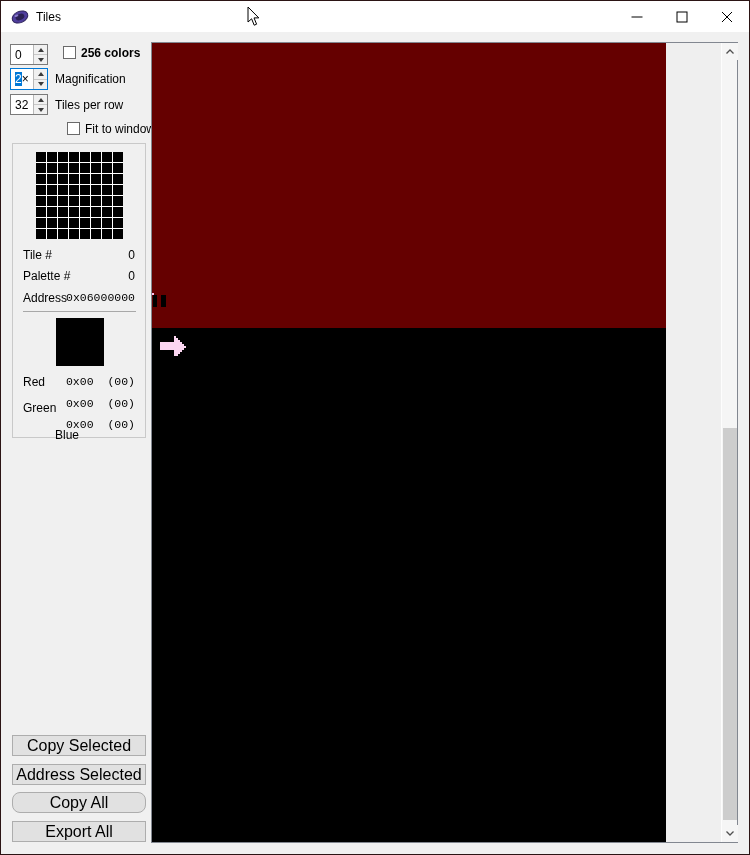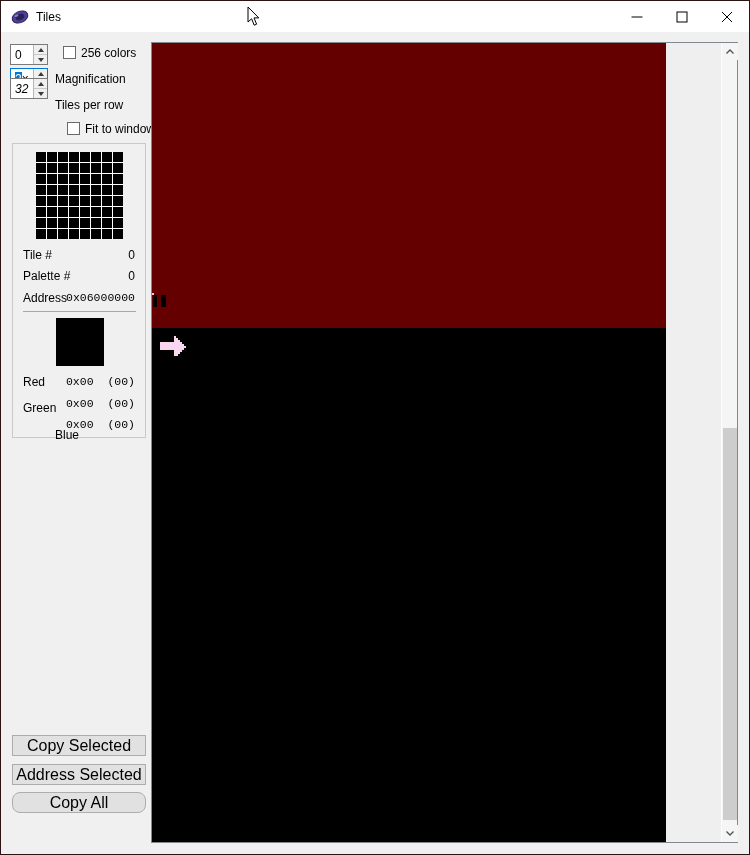--- a/index.html
+++ b/index.html
@@ -96,36 +96,36 @@
     <div class="btns">
       <div class="sb">
           <div class="tri-up"></div>
         </div>
       <div class="sb">
           <div class="tri-dn"></div>
         </div>
     </div>
   </div>
   <div class="checkbox" style="left:63px; top:46px;"></div>
-  <span class="lbl" style="left:81px; top:46px;">256 colors</span>
+  <span class="lbl" style="left:81px; top:46px;font-weight:bold;">256 colors</span>
 
   <div class="spin focused" style="left:10px; top:68px; height:22px;">
     <span class="val"><span class="sel">2</span><span>×</span></span>
     <div class="btns">
       <div class="sb">
           <div class="tri-up"></div>
         </div>
       <div class="sb">
           <div class="tri-dn"></div>
         </div>
     </div>
   </div>
   <span class="lbl" style="left:55px; top:72px;">Magnification</span>
 
-  <div class="spin" style="left:10px; top:78px;font-style:italic;">
+  <div class="spin" style="left:10px; top:94px;">
     <span class="val">32</span>
     <div class="btns">
       <div class="sb">
           <div class="tri-up"></div>
         </div>
       <div class="sb">
           <div class="tri-dn"></div>
         </div>
     </div>
   </div>
@@ -221,20 +221,21 @@
     <span class="info-row-label" style="top:257px;">Green</span>
     <span class="info-row-value mono" style="top:253px;"><span>0x00</span>&nbsp;&nbsp;<span>(00)</span></span>
 
     <span class="info-row-label" style="top:284px;margin-left:32px;">Blue</span>
     <span class="info-row-value mono" style="top:274px;"><span>0x00</span>&nbsp;&nbsp;<span>(00)</span></span>
   </div>
 
   <div class="action-btn" style="top:735px;">Copy Selected</div>
   <div class="action-btn" style="top:764px;">Address Selected</div>
   <div class="action-btn" style="top:792px;border-radius:8px;">Copy All</div>
+  <div class="action-btn" style="top:821px;">Export All</div>
 
   <div class="scroll-area">
     <div class="tiles-red" style="background: rgb(101, 0, 0);"></div>
     <div class="tiles-black" style="background: rgb(0, 0, 0);"></div>
 
     <div class="mark" style="left: 0px; top: 250px; width: 2px; height: 2px; background: rgb(255, 194, 238);"></div>
     <div class="mark" style="left:1px; top:252px; width:4px; height:12px; background:#000;"></div>
     <div class="mark" style="left:9px; top:252px; width:5px; height:12px; background:#000;"></div>
 
     <svg class="mark" style="left:8px; top:293px;" width="26" height="20" viewBox="0 0 26 20" shape-rendering="crispEdges">

